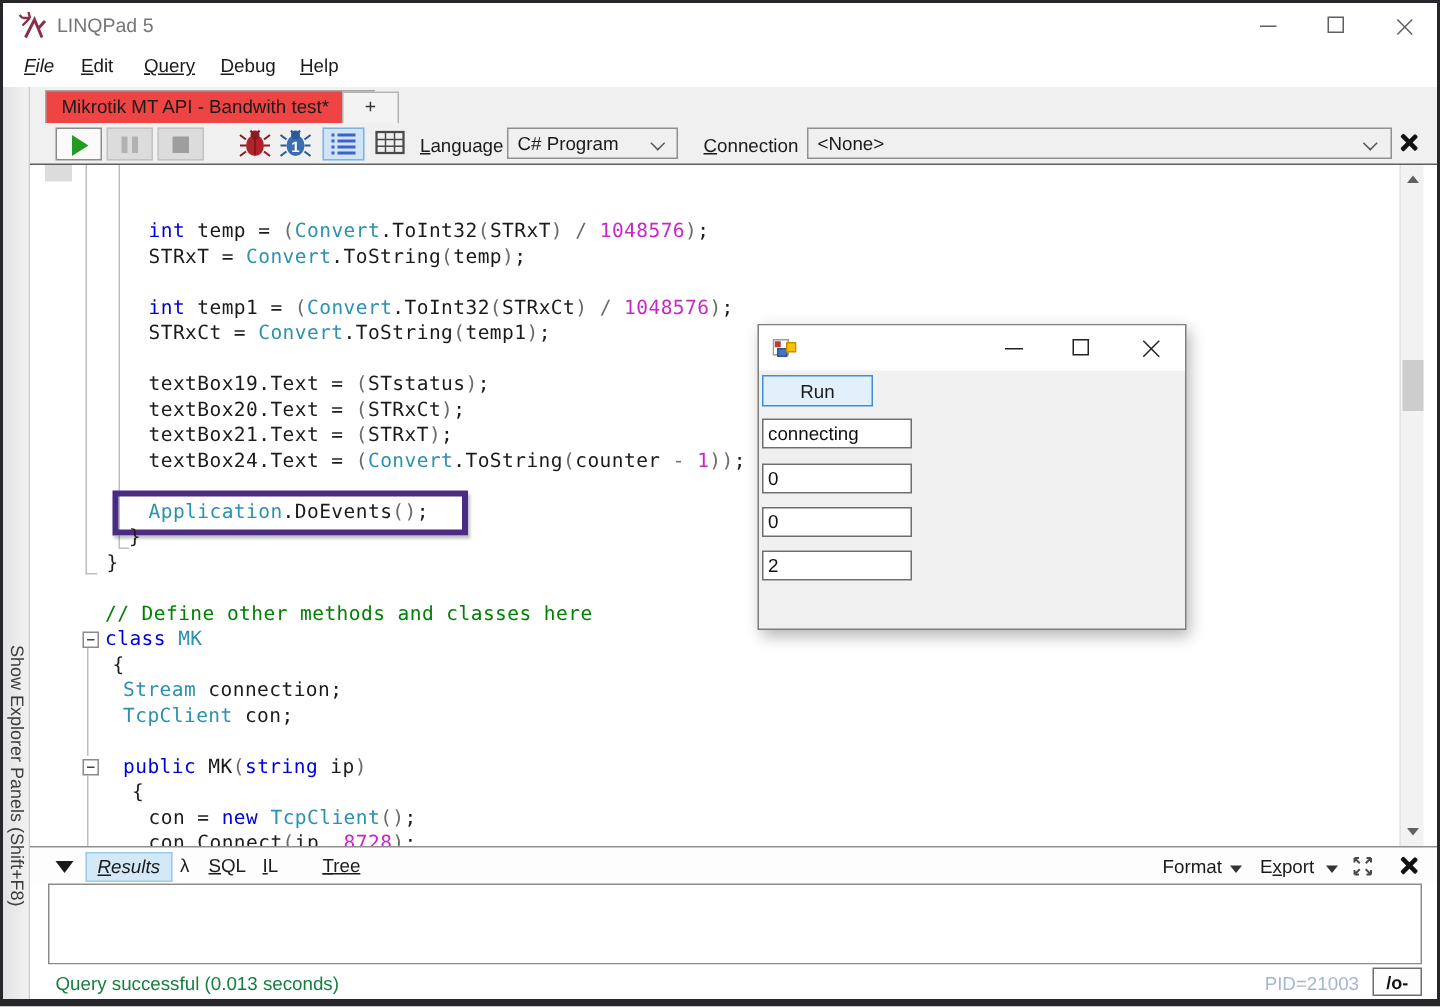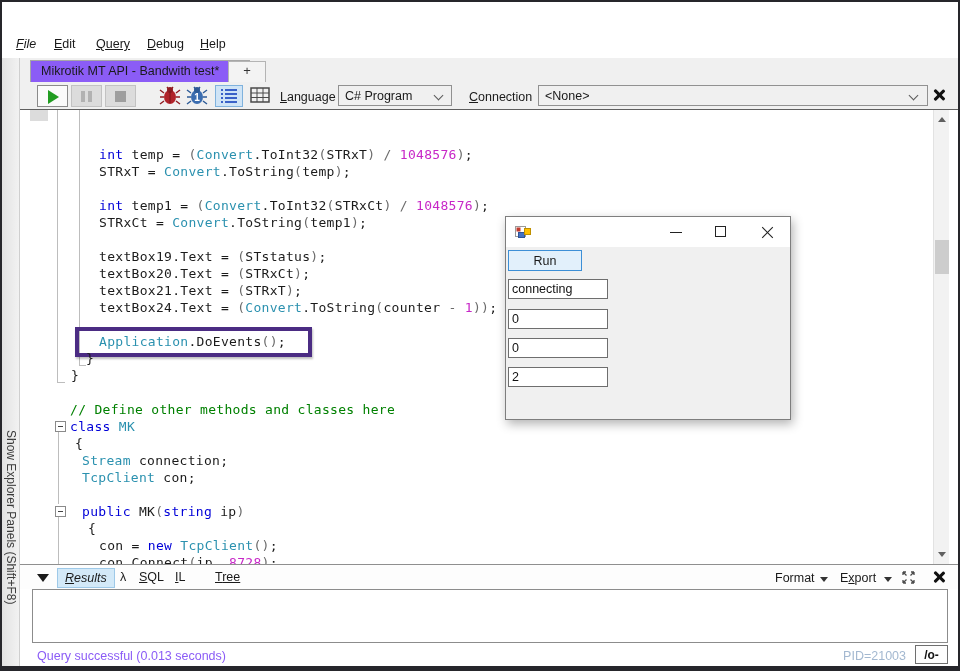--- a/index.html
+++ b/index.html
@@ -24,21 +24,21 @@
   .menu-item { position:absolute; top:5px; font-size:12.5px; color:#1a1a1a; cursor:default; }
   u { text-decoration:underline; }
 
   
   .leftstrip { position:absolute; left:0; top:56px; width:18px; height:608px;
                background:linear-gradient(to right,#e2e2e2,#f2f2f2); border-right:1px solid #cfcfcf; }
   .vtext { position:absolute; left:2px; top:372px; writing-mode:vertical-rl; font-size:12px; color:#3c3c3c; white-space:nowrap; }
 
   
   .tabbar { position:absolute; left:18px; top:56px; width:938px; height:24px; background:#f0f0f0; }
-  .tab-active { position:absolute; left:10px; top:2px; width:220px; height:22px; background:#8b5cf6;
+  .tab-active { position:absolute; left:10px; top:2px; width:220px; height:22px; background:#ef4444;
                 border:1px solid #a6a6a6; border-bottom:none; font-size:12.5px; color:#1a1a1a;
                 padding:3px 0 0 10px; }
   .tab-plus { position:absolute; left:208px; top:3px; width:38px; height:21px; background:#f3f3f3;
               border:1px solid #b4b4b4; border-bottom:none; text-align:center; font-size:13px; color:#333; padding-top:1px; }
 
   
   .toolbar { position:absolute; left:18px; top:80px; width:938px; height:28px; background:#f0f0f0;
              border-bottom:1px solid #5f5f5f; }
   .tbtn { position:absolute; top:3px; width:31px; height:22px; border:1px solid #8a8a8a; background:#fafafa; }
   .tbtn.disabled { background:#dcdcdc; border-color:#c2c2c2; }
@@ -98,30 +98,49 @@
                   border-left:6px solid transparent; border-right:6px solid transparent; border-top:8px solid #1a1a1a; }
   .rtab { position:absolute; top:3px; height:20px; font-size:12.5px; color:#1a1a1a; padding:2px 7px 0 7px; }
   .rtab.active { background:#d3e9f8; border:1px solid #9ec9e8;font-style:italic; }
   .hdr-link { position:absolute; top:6px; font-size:12.5px; color:#1a1a1a; }
   .dd-tri { position:absolute; top:12px; width:0; height:0; border-left:4px solid transparent;
             border-right:4px solid transparent; border-top:5px solid #333; }
   .results-body { position:absolute; left:30px; top:587px; width:916px; height:54px; background:#fff; border:1px solid #8c8c8c; }
 
   
   .statusbar { position:absolute; left:18px; top:641px; width:938px; height:23px; background:#fff; }
-  .status-msg { position:absolute; left:17px; top:6px; font-size:12.5px; color:#8b5cf6; }
+  .status-msg { position:absolute; left:17px; top:6px; font-size:12.5px; color:#15803d; }
   .pid { position:absolute; right:52px; top:6px; font-size:12.5px; color:var(--pid); }
   .opt-btn { position:absolute; right:10px; top:2px; width:33px; height:19px; border:1px solid #6f6f6f;
              background:#fdfdfd; font-size:12px; font-weight:bold; color:#111; text-align:center; padding-top:2px; }
 </style>
 </head>
 <body>
 
 <div class="app">
 
+  <div class="titlebar">
+    <div class="logo">
+      <svg width="22" height="22" viewBox="0 0 22 22">
+        <path d="M4 6 L9 6 M9 6 L4 11 M9 6 L8 2 M4 6 L2 4" stroke="#8c3049" stroke-width="1.6" fill="none"></path>
+        <path d="M6 19 L12 7 L17 19 M14.5 13 L19 8" stroke="#8c3049" stroke-width="2" fill="none"></path>
+      </svg>
+    </div>
+    <span class="app-title">LINQPad 5</span>
+    <div class="wbtn" style="left:827px;">
+        <div class="bar"></div>
+      </div>
+    <div class="wbtn" style="left:872px;">
+        <div class="box"></div>
+      </div>
+    <div class="wbtn" style="left:918px;">
+        <div class="xg a"></div>
+        <div class="xg b"></div>
+      </div>
+  </div>
 
   <div class="menubar" id="menubar">
       <span class="menu-item" style="left: 14px; font-style: italic;"><u>F</u>ile</span>
       <span class="menu-item" style="left: 52px;"><u>E</u>dit</span>
       <span class="menu-item" style="left: 94px; text-decoration: underline;"><u>Q</u>uery</span>
       <span class="menu-item" style="left: 145px;"><u>D</u>ebug</span>
       <span class="menu-item" style="left: 198px;"><u>H</u>elp</span>
     </div>
 
   <div class="leftstrip">

